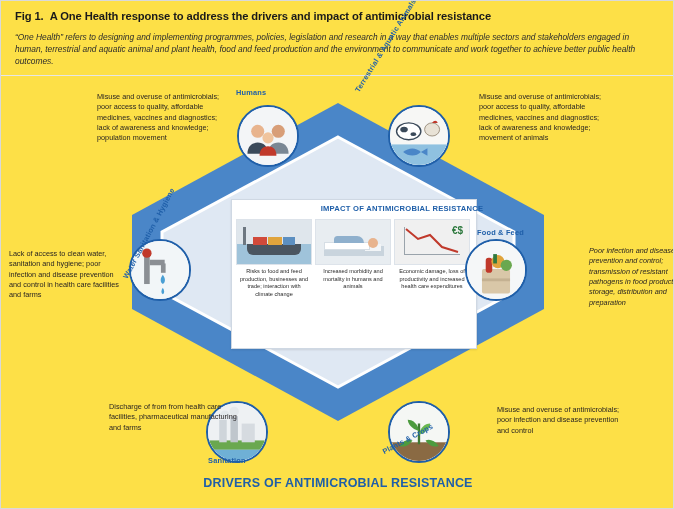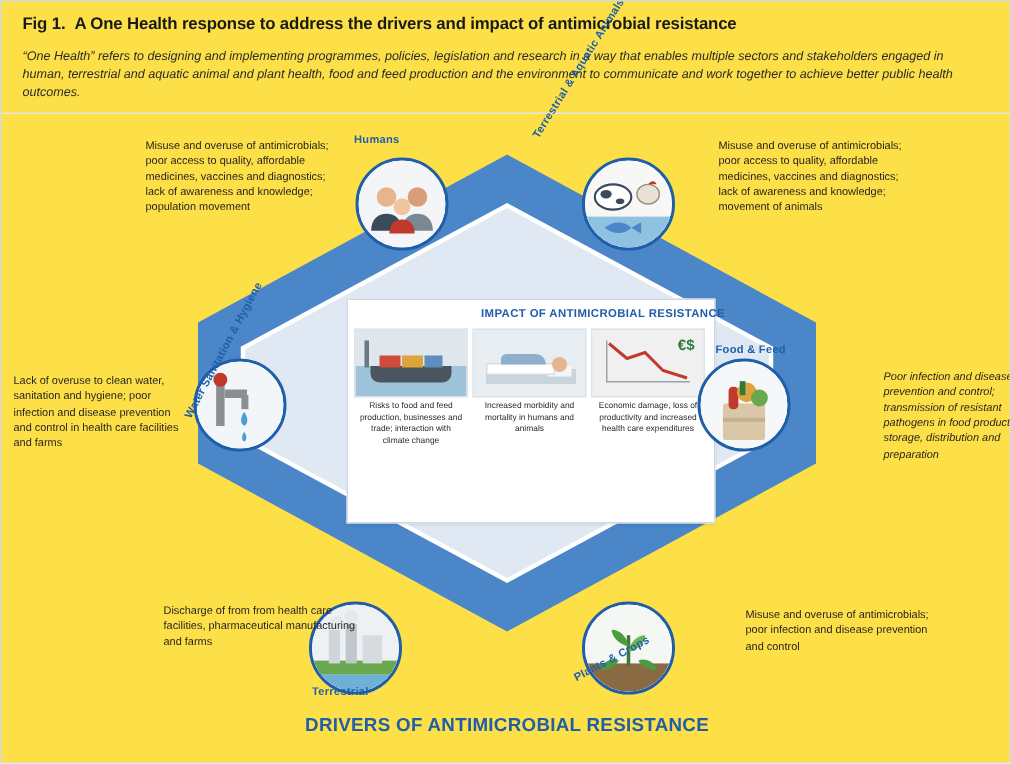--- a/index.html
+++ b/index.html
@@ -356,37 +356,37 @@
       <rect x="0" y="0" width="62" height="62" fill="#eef1f3"></rect>
       <rect x="0" y="40" width="62" height="10" fill="#6aa84f"></rect>
       <rect x="0" y="50" width="62" height="12" fill="#6fb0d6"></rect>
       <rect x="12" y="18" width="8" height="24" fill="#cfd5da"></rect>
       <rect x="24" y="14" width="8" height="28" fill="#bfc6cc"></rect>
       <rect x="36" y="22" width="14" height="20" fill="#d6dbe0"></rect>
       <circle cx="18" cy="13" r="5" fill="#e3e8eb"></circle>
       <circle cx="28" cy="9" r="5" fill="#e3e8eb"></circle>
     </svg>
   </div>
-  <div class="node-label" id="label-environment">Terrestrial</div>
+  <div class="node-label" id="label-environment">Sanitation</div>
 
   <div class="node" id="node-water">
     <svg class="node-art" viewBox="0 0 62 62" xmlns="http://www.w3.org/2000/svg">
       <rect x="0" y="0" width="62" height="62" fill="#f2f6f8"></rect>
       <rect x="14" y="16" width="6" height="30" fill="#8b8f94"></rect>
       <path d="M20 20h16v6H20z" fill="#8b8f94"></path>
       <rect x="32" y="24" width="5" height="10" fill="#8b8f94"></rect>
       <circle cx="17" cy="13" r="5" fill="#c0392b"></circle>
       <path d="M34 36c3 4 3 8 0 10-3-2-3-6 0-10z" fill="#4a9fd4"></path>
       <path d="M34 50c2 3 2 6 0 7-2-1-2-4 0-7z" fill="#4a9fd4"></path>
     </svg>
   </div>
   <div class="node-label" id="label-water">Water Sanitation &amp; Hygiene</div>
 
   <div class="annot" id="annot-humans">Misuse and overuse of antimicrobials; poor access to quality, affordable medicines, vaccines and diagnostics; lack of awareness and knowledge; population movement</div>
   <div class="annot" id="annot-animals">Misuse and overuse of antimicrobials; poor access to quality, affordable medicines, vaccines and diagnostics; lack of awareness and knowledge; movement of animals</div>
   <div class="annot" id="annot-foodfeed">Poor infection and disease prevention and control; transmission of resistant pathogens in food production, storage, distribution and preparation</div>
-  <div class="annot" id="annot-water">Lack of overuse to clean water, sanitation and hygiene; poor infection and disease prevention and control in health care facilities and farms</div>
+  <div class="annot" id="annot-water">Lack of access to clean water, sanitation and hygiene; poor infection and disease prevention and control in health care facilities and farms</div>
   <div class="annot" id="annot-environment">Discharge of from from health care facilities, pharmaceutical manufacturing and farms</div>
   <div class="annot" id="annot-plants">Misuse and overuse of antimicrobials; poor infection and disease prevention and control</div>
 
   <div class="footer">DRIVERS OF ANTIMICROBIAL RESISTANCE</div>
 
 </div>
 
 </body></html>

